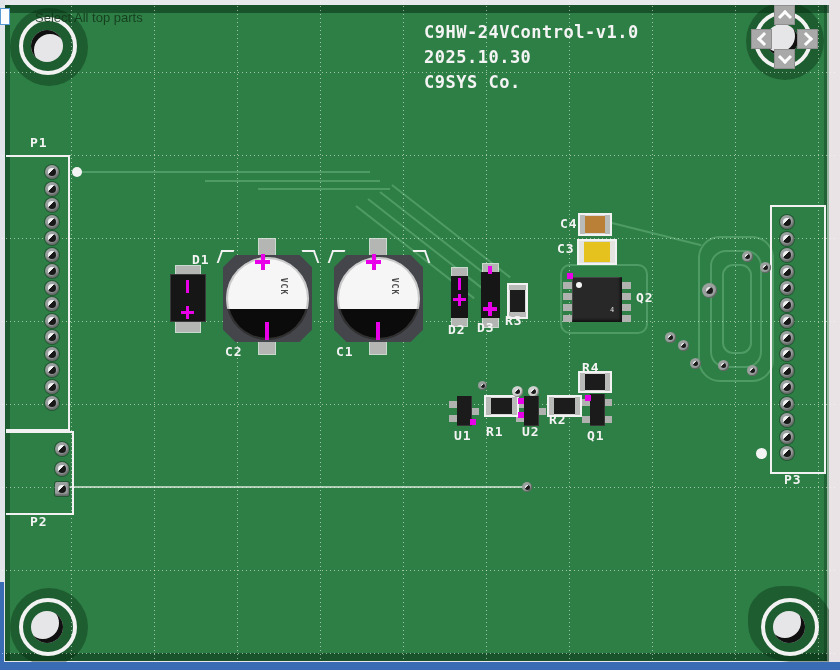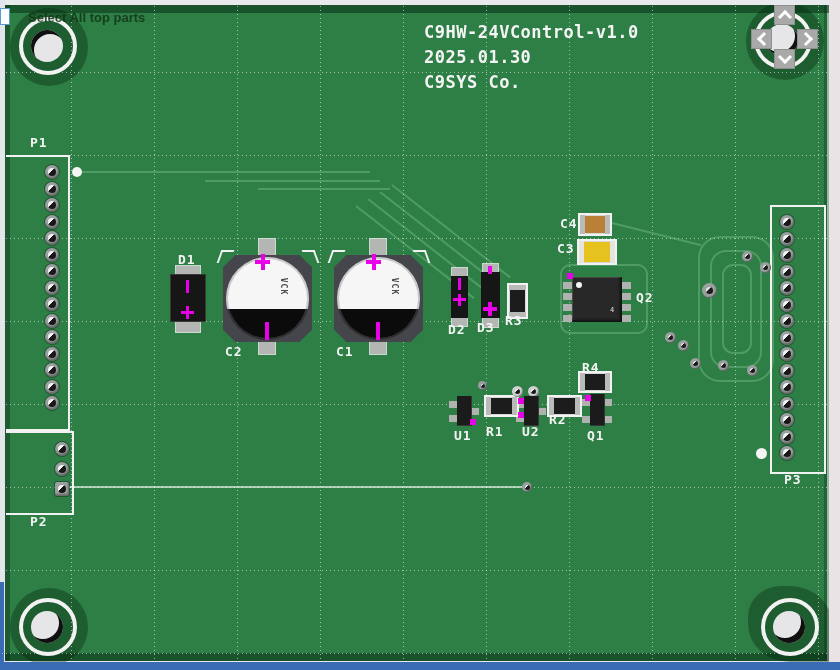--- a/index.html
+++ b/index.html
@@ -75,22 +75,22 @@
   .hole-bore{position:absolute;border-radius:50%;background:#e6e6e8;z-index:3;}
   
   .nav-btn{position:absolute;width:19px;height:18px;background:#a9a9a9;border:1px solid #8f8f8f;
     z-index:10;display:flex;align-items:center;justify-content:center;cursor:pointer;}
   .chev{width:7px;height:7px;border-left:3px solid #fdfdfd;border-top:3px solid #fdfdfd;}
   .chev.up{transform:translateY(2px) rotate(45deg);}
   .chev.down{transform:translateY(-2px) rotate(225deg);}
   .chev.left{transform:translateX(2px) rotate(-45deg);}
   .chev.right{transform:translateX(-2px) rotate(135deg);}
   
-  #tooltip-text{position:absolute;left:28px;top:10px;z-index:9;color:rgba(16,52,24,.85);
-    font-family:"Liberation Sans",sans-serif;font-size:13px;font-weight:bold;}
+  #tooltip-text{position:absolute;left:35px;top:10px;z-index:9;color:rgba(16,52,24,.85);
+    font-family:"Liberation Sans",sans-serif;font-size:13px;font-weight:normal;}
   .q2mark{position:absolute;color:#e0e0e0;font-size:7px;z-index:6;}
 </style>
 </head>
 <body>
 
 <div id="board"></div>
 
 <div class="corner-shadow" style="left:10px;top:8px;width:78px;height:78px;"></div>
 <div class="corner-shadow" style="left:746px;top:2px;width:78px;height:78px;"></div>
 <div class="corner-shadow" style="left:10px;top:588px;width:78px;height:78px;"></div>
@@ -134,38 +134,38 @@
 <div class="hole-ring" style="left:19px;top:17px;"></div>
 <div class="hole-bore" style="left:31px;top:30px;width:32px;height:32px;box-shadow:inset 3px 4px 0 #101010;"></div>
 <div class="hole-ring" style="left:754px;top:11px;"></div>
 <div class="hole-bore" style="left:766px;top:24px;width:32px;height:32px;box-shadow:inset -3px -4px 0 #101010;"></div>
 <div class="hole-ring" style="left:19px;top:598px;"></div>
 <div class="hole-bore" style="left:31px;top:611px;width:32px;height:32px;box-shadow:inset -4px -4px 0 #101010;"></div>
 <div class="hole-ring" style="left:761px;top:598px;"></div>
 <div class="hole-bore" style="left:773px;top:611px;width:32px;height:32px;box-shadow:inset -4px -5px 0 #101010;"></div>
 
 <span class="title-line" style="left:424px;top:22px;">C9HW-24VControl-v1.0</span>
-<span class="title-line" style="left:424px;top:47px;">2025.01.30</span>
+<span class="title-line" style="left:424px;top:47px;">2025.10.30</span>
 <span class="title-line" style="left:424px;top:72px;">C9SYS Co.</span>
 
 <span class="label" style="left:30px;top:135px;">P1</span>
 <div class="silk-box" style="left:6px;top:155px;width:62px;height:272px;border-left:none;"></div>
 <div id="p1-pins"></div>
 <div class="silk-dot" style="left:72px;top:167px;width:10px;height:10px;"></div>
 
 <div class="silk-box" style="left:6px;top:431px;width:66px;height:80px;border-left:none;"></div>
 <div id="p2-pins"></div>
 <span class="label" style="left:30px;top:514px;">P2</span>
 
 <div class="silk-box" style="left:770px;top:205px;width:52px;height:265px;"></div>
 <div id="p3-pins"></div>
 <div class="silk-dot" style="left:756px;top:448px;width:11px;height:11px;"></div>
 <span class="label" style="left:784px;top:472px;">P3</span>
 
-<span class="label" style="left:178px;top:252px;">D1</span>
+<span class="label" style="left:192px;top:252px;">D1</span>
 <div class="pad-tab" style="left:176px;top:266px;width:24px;height:14px;"></div>
 <div class="pad-tab" style="left:176px;top:318px;width:24px;height:14px;"></div>
 <div class="chip-body" style="left:171px;top:275px;width:34px;height:46px;box-shadow:0 0 0 1px #3a3a3a;"></div>
 <div class="mag" style="left:186px;top:280px;width:3px;height:13px;"></div>
 <div class="mag" style="left:186px;top:306px;width:3px;height:13px;"></div>
 <div class="mag" style="left:181px;top:311px;width:13px;height:3px;"></div>
 
 <div class="pad-tab" style="left:259px;top:239px;width:16px;height:16px;"></div>
 <div class="pad-tab" style="left:259px;top:338px;width:16px;height:16px;"></div>
 <div class="corner-mark" style="left:219px;top:250px;border-left:2px solid #f2f2f2;border-top:2px solid #f2f2f2;transform:skewX(-20deg);"></div>

